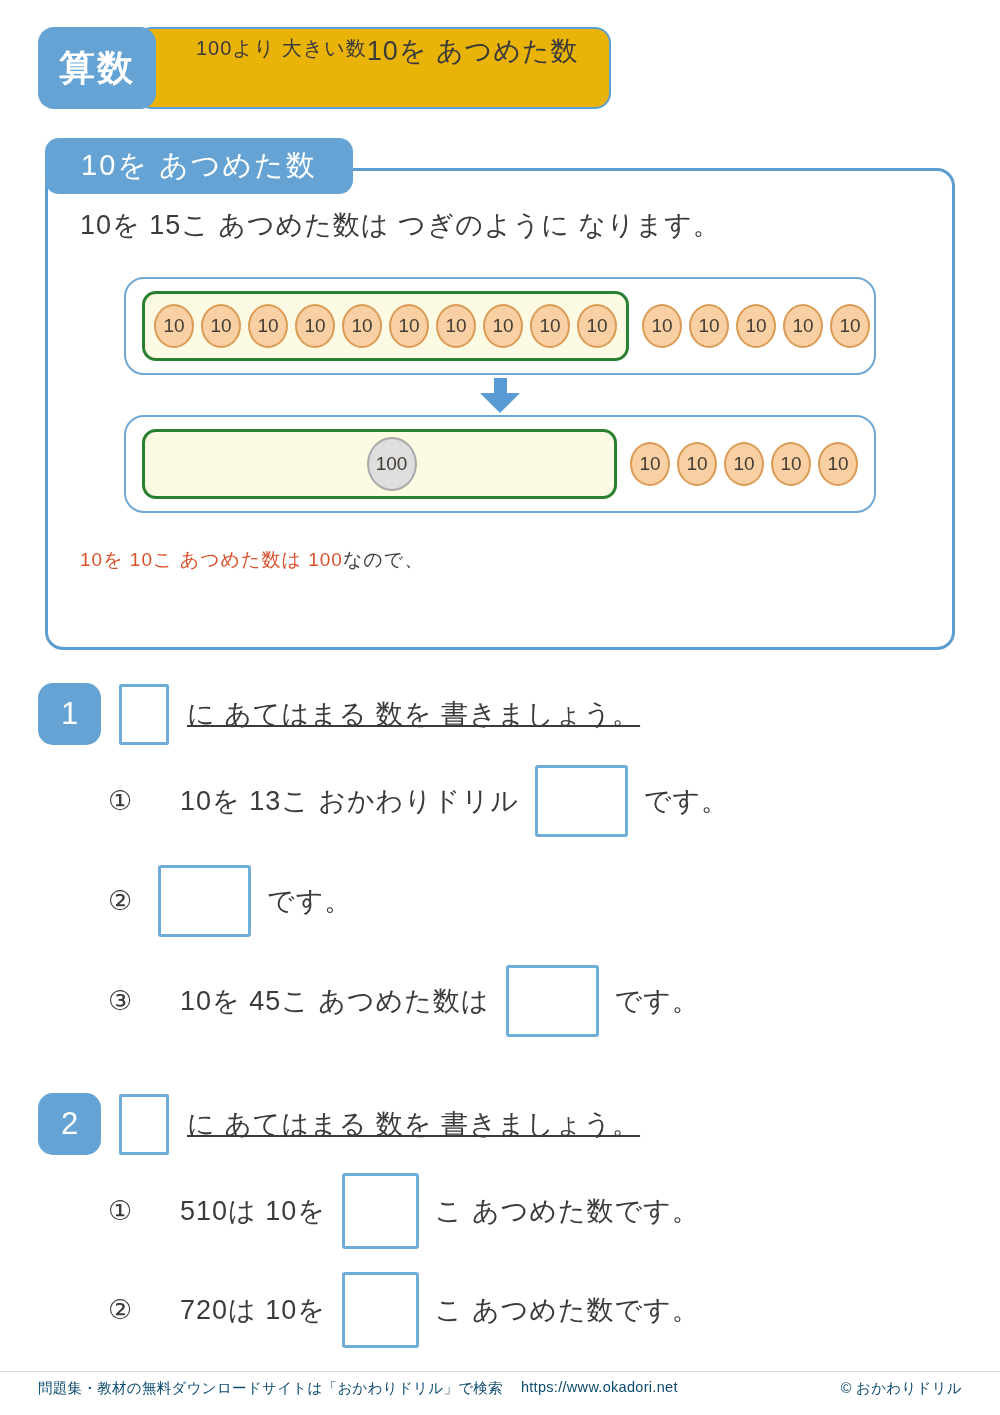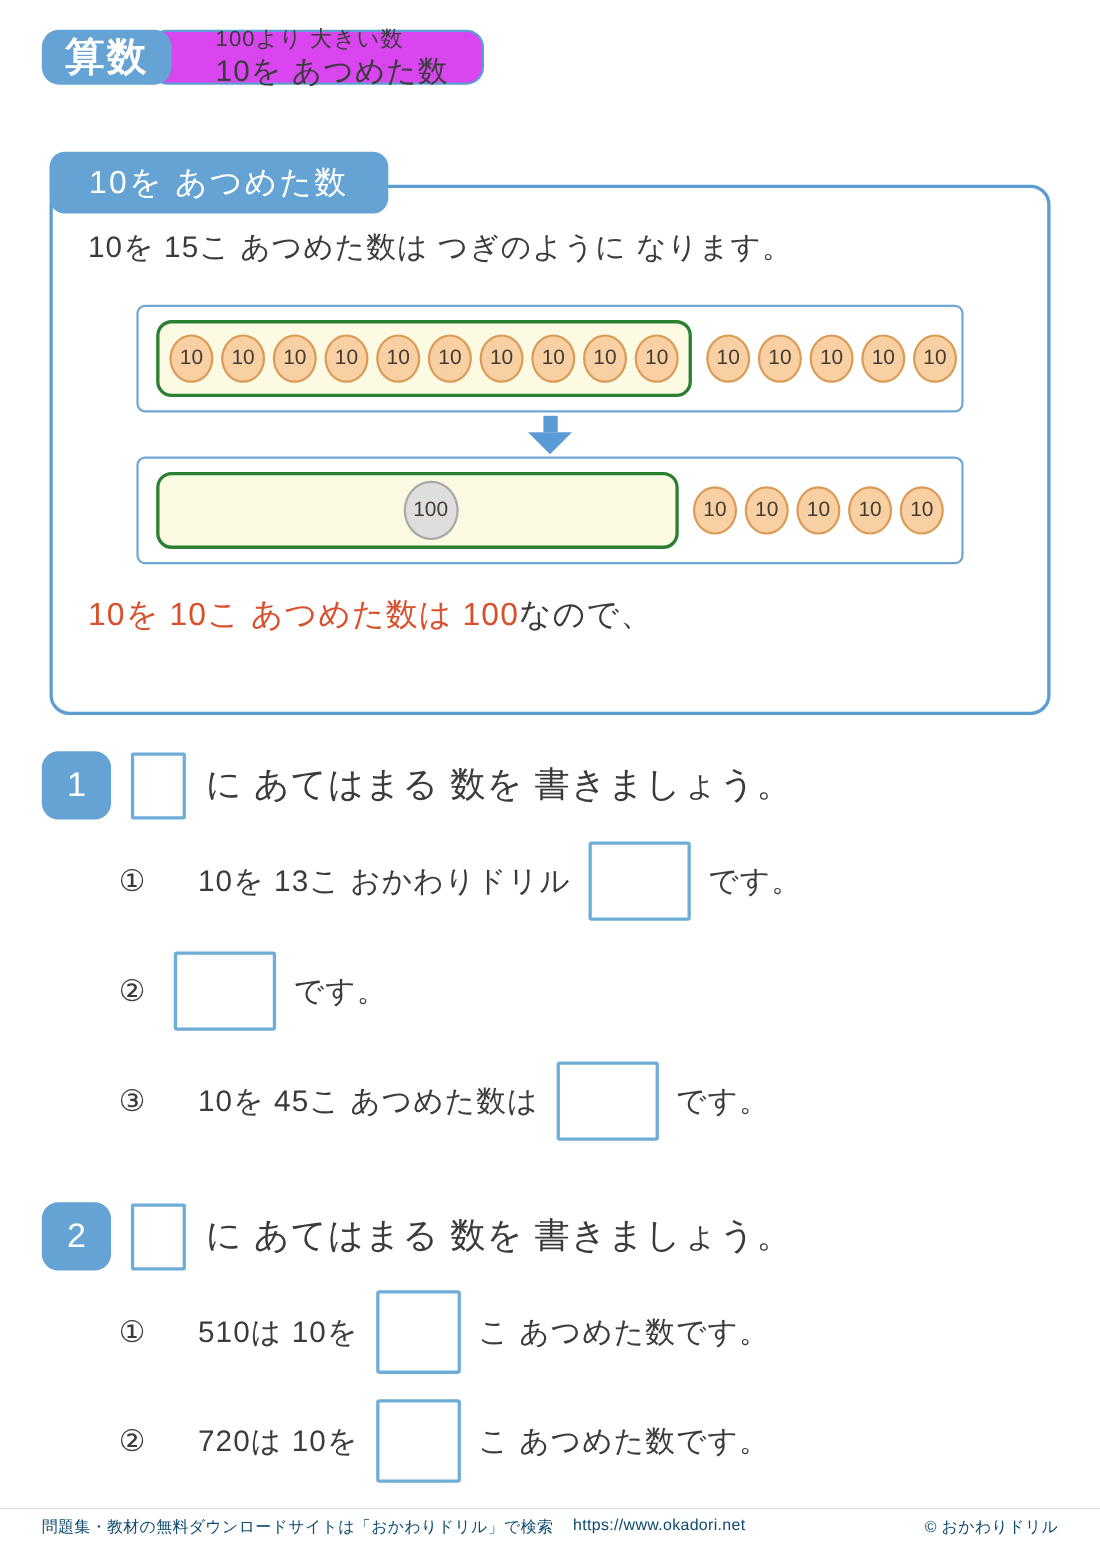--- a/index.html
+++ b/index.html
@@ -5,81 +5,81 @@
   * { margin:0; padding:0; box-sizing:border-box; }
   html,body { background:#ffffff; }
   body {
     width:1000px; height:1415px; position:relative;
     font-family:"Liberation Sans","DejaVu Sans",sans-serif;
     color:#3b3b3b; overflow:hidden;
   }
   .page { position:absolute; inset:0; width:1000px; height:1415px; background:#fff; }
 
   
-  .header { position:absolute; top:27px; left:38px; display:flex; align-items:stretch; height:50px;justify-content:center; }
+  .header { position:absolute; top:27px; left:38px; display:flex; align-items:stretch; height:82px;justify-content:center; }
   .subject-badge {
     position:relative; z-index:2; width:118px; background:#64a3d4; color:#fff;
     border-radius:16px; display:flex; align-items:center; justify-content:center;
     font-size:36px; font-weight:bold; letter-spacing:2px;
   }
   .title-box {
     position:relative; z-index:1; margin-left:-20px; border:2.5px solid #5d9ed2;
-    border-radius:16px; background:#d946ef; padding:6px 30px 6px 58px;
-    display:flex; flex-direction:column; justify-content:center;
+    border-radius:16px; background:#eab308; padding:6px 30px 6px 58px;
+    display:flex; flex-direction:row; justify-content:center;
   }
   .unit-title { font-size:20px; letter-spacing:1px; line-height:26px; }
   .lesson-title-sm { font-size:27px; letter-spacing:1px; line-height:32px; }
 
   
   .lesson-box {
     position:absolute; left:45px; top:168px; width:910px; height:482px;
     border:3px solid #5d9ed2; border-radius:18px; background:#fff;
   }
   .lesson-badge {
     position:absolute; top:-33px; left:-3px; background:#64a3d4; color:#fff;
     font-size:29px; letter-spacing:2px; padding:8px 36px; border-radius:14px;
   }
   .intro { margin:38px 0 0 32px; font-size:27px; letter-spacing:1px; line-height:32px; }
 
   .diagram { width:752px; margin:36px auto 0; }
   .coin-row {
-    height:98px; border:2px solid #6fa8d4; border-radius:8px; background:#fff;
+    height:98px; border:2px solid #6fa8d4; border-radius:20px; background:#fff;
     display:flex; align-items:center; padding:0 16px;
   }
   .coin-group {
     height:70px; border:3px solid #2a8031; border-radius:14px; background:#fcfae3;
     display:flex; align-items:center; gap:7px; padding:0 9px;
   }
   .group-fixed { width:492px; justify-content:center;padding-left:33px; }
   .loose-coins { display:flex; align-items:center; gap:7px; margin-left:13px; }
   .coin {
     width:40px; height:44px; border-radius:50%; background:#f8d0a4;
     border:2px solid #db9b55; color:#433c34; font-size:19px;
     display:flex; align-items:center; justify-content:center; flex-shrink:0;
   }
   .coin-hundred {
     width:50px; height:54px; background:#dedede; border:2px solid #a8a8a8; font-size:19px;
   }
   .arrow { width:40px; margin:3px auto 2px; }
   .arrow-stem { width:13px; height:15px; background:#5b9bd5; margin:0 auto; }
   .arrow-head { width:0; height:0; border-left:20px solid transparent; border-right:20px solid transparent; border-top:20px solid #5b9bd5; }
 
-  .explain { margin:24px 0 0 32px; font-size:29px; letter-spacing:1px; line-height:45px; }
+  .explain { margin:24px 0 0 32px; font-size:19px; letter-spacing:1px; line-height:45px; }
   .red { color:#d9512c; }
 
   
   .section-header { position:absolute; left:38px; display:flex; align-items:center; }
   .sec1 { top:683px; }
   .sec2 { top:1093px; }
   .num-badge {
     width:63px; height:62px; background:#64a3d4; color:#fff; border-radius:15px;
     display:flex; align-items:center; justify-content:center; font-size:31px;
   }
   .mini-box { width:50px; height:61px; border:3px solid #6fadd9; border-radius:2px; background:#fff; margin-left:18px; }
-  .instruction { margin-left:18px; font-size:32px; letter-spacing:1px; }
+  .instruction { margin-left:18px; font-size:27px; letter-spacing:1px;text-decoration:underline; }
 
   .q-row { position:absolute; left:108px; display:flex; align-items:center; font-size:27px; letter-spacing:1px; }
   .q1a { top:765px; } .q1b { top:865px; } .q1c { top:965px; }
   .q2a { top:1173px; } .q2b { top:1272px; }
   .q-marker { width:34px; }
   .q-pre { margin-left:38px; }
   .ans-box { border:3.5px solid #6fadd9; border-radius:3px; background:#fff; margin-left:16px; }
   .ans-wide { width:93px; height:72px; }
   .ans-sq { width:77px; height:76px; }
   .q-post { margin-left:16px; }

